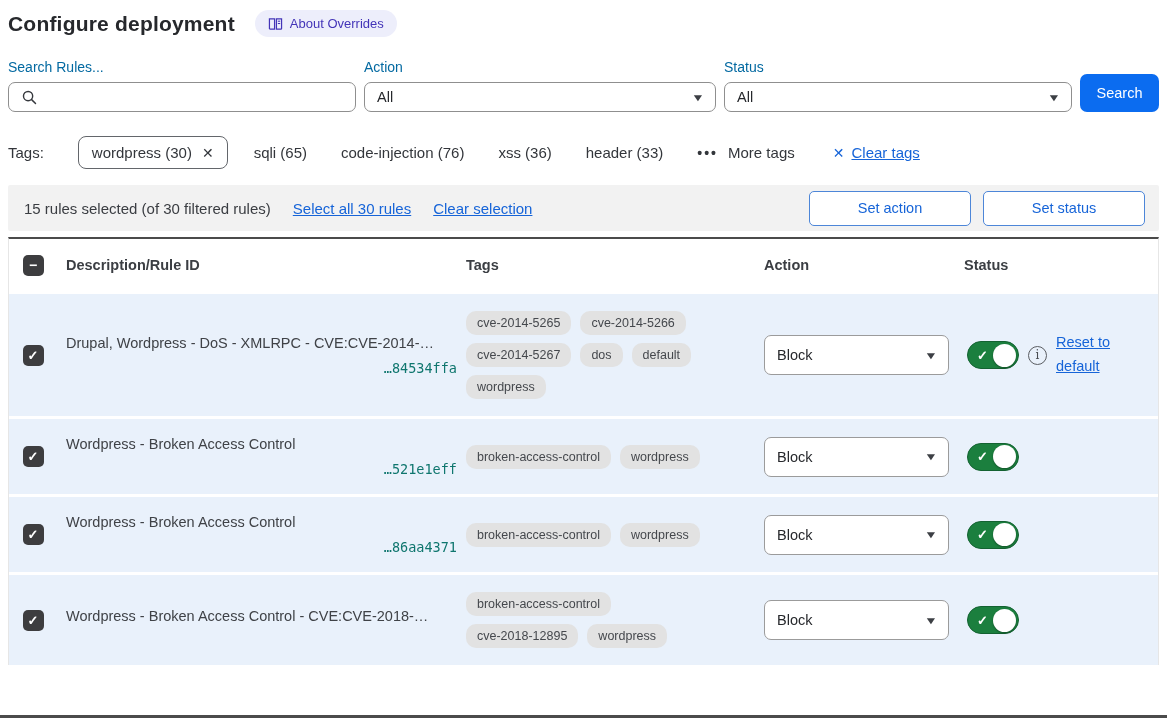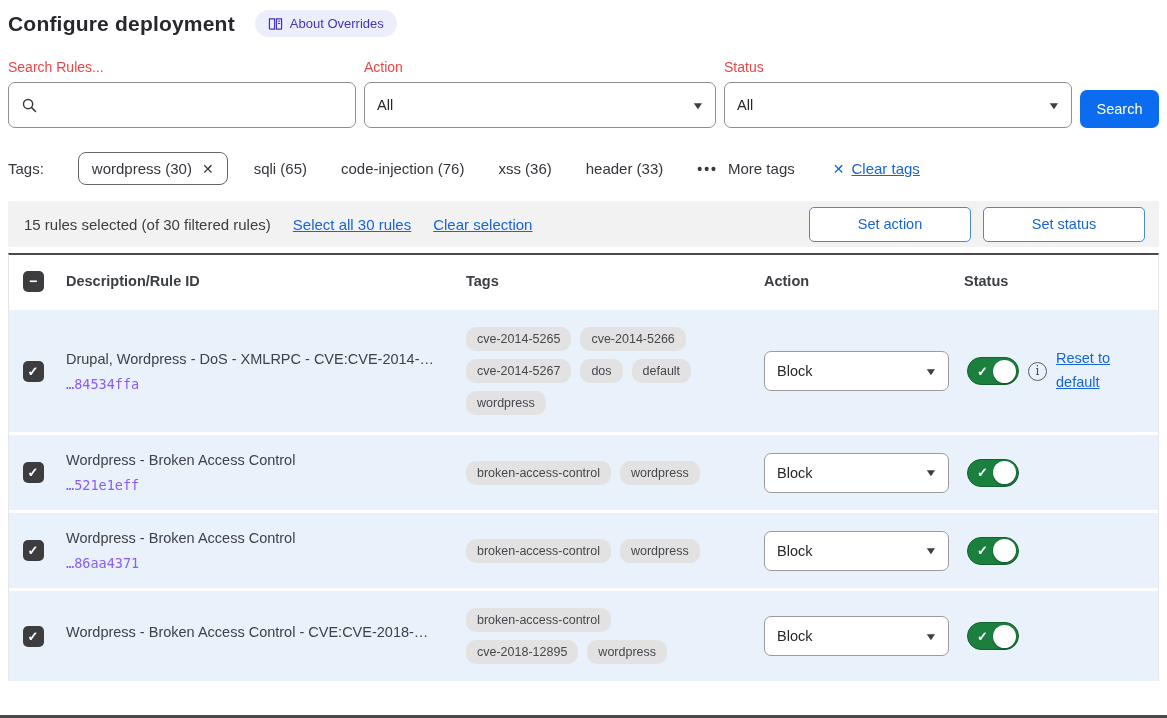--- a/index.html
+++ b/index.html
@@ -9,22 +9,22 @@
 
   
   .hdr { display:flex; align-items:center; gap:20px; }
   .title { font-size:21px; font-weight:700; color:#26282c; letter-spacing:.2px; }
   .badge { display:inline-flex; align-items:center; gap:7px; background:#edeefb; color:#4334b8;
     border-radius:999px; padding:6px 13px; font-size:13px; }
 
   
   .filters { display:flex; align-items:flex-end; gap:8px; margin-top:22px; }
   .fcol { display:flex; flex-direction:column; }
-  .flabel { font-size:14px; color:#ef4444; margin-bottom:7px; }
-  .input, .select { height:46px; border:1px solid #8f8f8f; border-radius:7px; background:#fff;
+  .flabel { font-size:14px; color:#0369a1; margin-bottom:7px; }
+  .input, .select { height:30px; border:1px solid #8f8f8f; border-radius:7px; background:#fff;
     display:flex; align-items:center; padding:0 12px; font-size:14.5px; color:#26282c; }
   .searchbox { width:348px; gap:8px; }
   .sel-action { width:352px; justify-content:space-between; }
   .sel-status { width:348px; justify-content:space-between; }
   .caret { font-size:10px; color:#3c3f44; transform:scaleX(1.4); }
   .btn-primary { height:38px; width:89px; background:#0b6cf0; color:#fff; border:none; border-radius:7px;
     font-size:14.5px; font-family:inherit; cursor:pointer; }
 
   
   .tagsbar { display:flex; align-items:center; margin-top:24px; font-size:15px; color:#33363b; }
@@ -54,21 +54,21 @@
   .thead > div { padding-left:9px; }
   .cell-check { display:flex; justify-content:center; padding-left:0 !important; }
   .checkbox { width:21px; height:21px; border-radius:5px; background:#3d3d3f; color:#fff;
     display:flex; align-items:center; justify-content:center; font-size:13px; cursor:pointer; }
   .checkbox.indeterminate::before { content:"\2212"; font-weight:700; font-size:14px; }
   .checkbox.checked::before { content:"\2713"; font-weight:700; }
 
   .tbody .trow { background:#e9f1fb; margin-top:3px; padding:17px 0; }
   .cell-desc { padding-left:9px; }
   .desc { font-size:14.5px; color:#3f4247; margin-bottom:9px; }
-  .rid { font-family:"DejaVu Sans Mono", monospace; font-size:13.5px; color:#8b5cf6; }
+  .rid { font-family:"DejaVu Sans Mono", monospace; font-size:13.5px; color:#0f766e;text-align:right; }
   .cell-tags { padding-left:9px; align-self:center; }
   .tagwrap { display:flex; flex-wrap:wrap; gap:8px 9px; max-width:265px;align-items:center; }
   .tag-pill { background:#e2e2e2; color:#45484d; border-radius:10px; padding:5px 11px; font-size:12.5px; white-space:nowrap; }
   .cell-action { padding-left:9px; }
   .sel-block { width:185px; height:40px; justify-content:space-between; border-color:#9b9b9b; cursor:pointer; }
   .cell-status { display:flex; align-items:center; padding-left:12px; gap:9px; }
   .toggle { position:relative; width:52px; height:28px; border-radius:14px; background:#1b7f3e;
     border:1px solid #136231; display:inline-flex; align-items:center; cursor:pointer; flex-shrink:0; }
   .toggle .tick { color:#fff; font-size:13px; font-weight:700; margin-left:9px; }
   .toggle .knob { position:absolute; right:2px; width:23px; height:23px; border-radius:50%; background:#fff;

